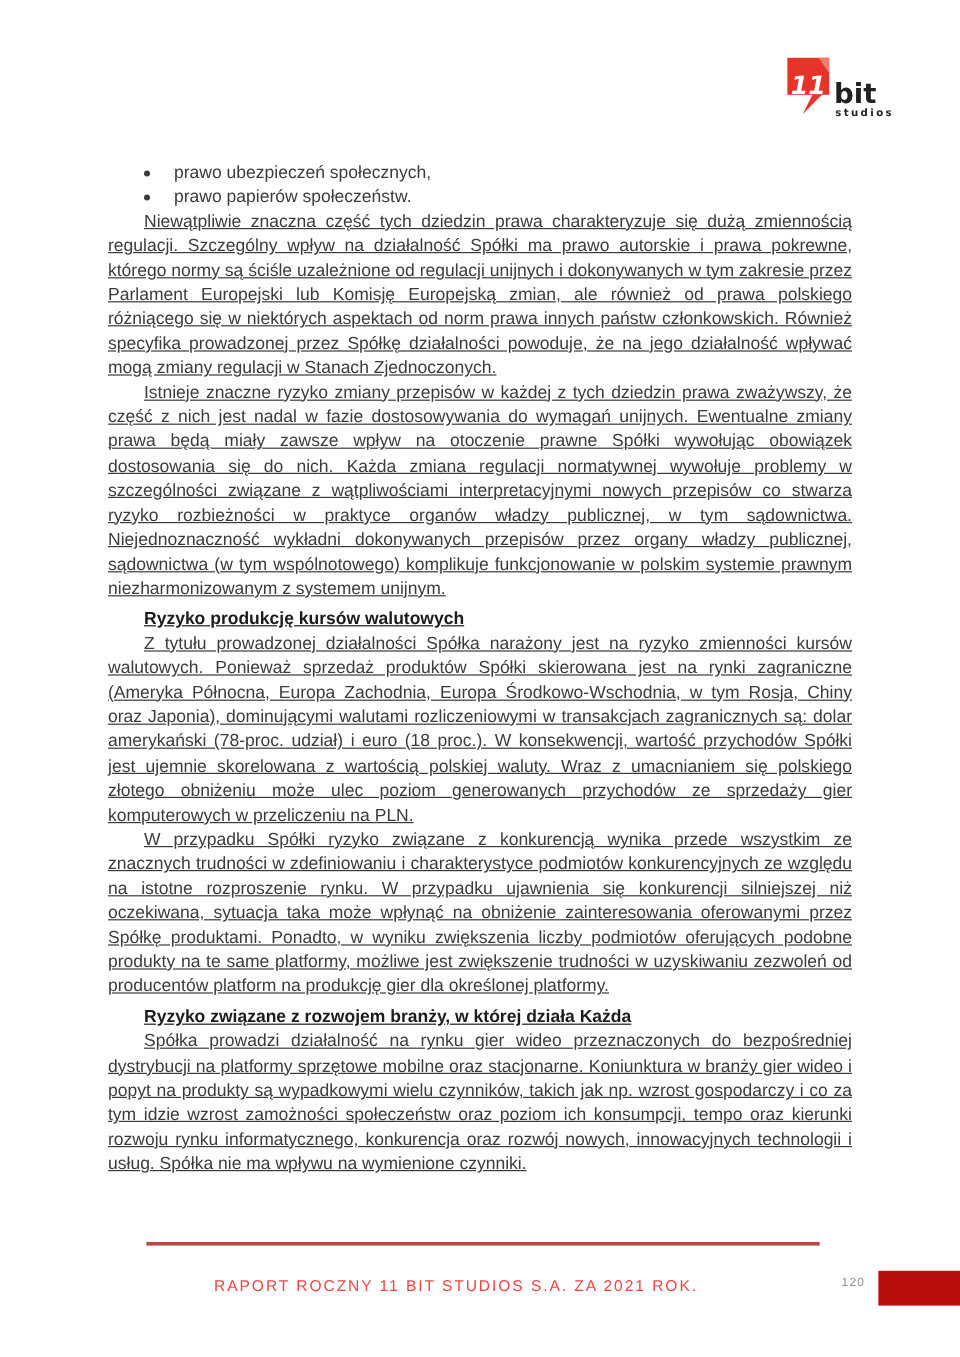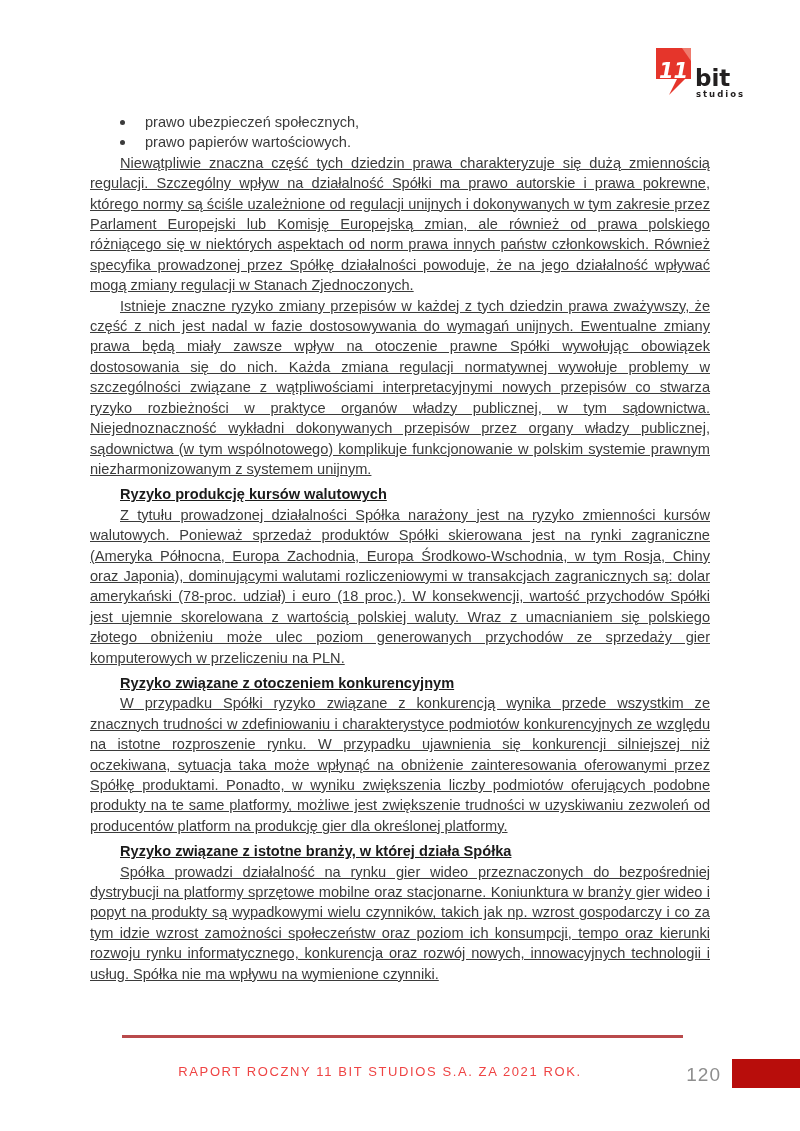--- a/index.html
+++ b/index.html
@@ -7,21 +7,21 @@
     width:800px; height:1131px; position:relative; overflow:hidden;
     font-family:"Liberation Sans", sans-serif;
   }
   .page { position:absolute; inset:0; background:#ffffff;padding-left:40px; }
 
   
   .logo { position:absolute; top:48px; left:656px; width:88px; height:52px; }
 
   
   .content {
-    position:absolute; left:90px; top:112px; width:620px;
+    position:absolute; left:90px; top:134px; width:620px;
     font-size:14.6px; line-height:20.4px; color:#3b3b3b;
   }
   ul.bullets { margin:0; padding:0; list-style:none; }
   ul.bullets li { position:relative; padding-left:55px; }
   ul.bullets li::before {
     content:""; position:absolute; left:30px; top:8px;
     width:5px; height:5px; border-radius:50%; background:#3b3b3b;
   }
   .content p { margin:0; text-align:justify; text-indent:30px;text-decoration:underline; }
   .content p.heading {
@@ -33,21 +33,21 @@
     position:absolute; left:122px; top:1035px; width:561px; height:3px;
     background:#b94a4b;
   }
   .footer-title {
     position:absolute; left:90px; width:580px; top:1064px;
     text-align:center; color:#ef4444; font-size:13px; letter-spacing:1.6px;
     white-space:nowrap;
   }
   .page-number {
     position:absolute; top:1064px; right:79px;
-    color:#8e8e8e; font-size:19px; letter-spacing:1px;
+    color:#8e8e8e; font-size:10px; letter-spacing:1px;
   }
   .footer-box {
     position:absolute; top:1059px; right:0; width:68px; height:29px;
     background:#b80d0b;
   }
 </style>
 </head>
 <body>
 
 <div class="page">
@@ -63,34 +63,33 @@
     </svg>
   </div>
 
   <div class="content">
 
     <ul class="bullets">
       <li>
         <span>prawo ubezpieczeń społecznych,</span>
       </li>
       <li>
-        <span>prawo papierów wartościowych.</span>
+        <span>prawo papierów społeczeństw.</span>
       </li>
     </ul>
 
     <p>Niewątpliwie znaczna część tych dziedzin prawa charakteryzuje się dużą zmiennością regulacji. Szczególny wpływ na działalność Spółki ma prawo autorskie i prawa pokrewne, którego normy są ściśle uzależnione od regulacji unijnych i dokonywanych w tym zakresie przez Parlament Europejski lub Komisję Europejską zmian, ale również od prawa polskiego różniącego się w niektórych aspektach od norm prawa innych państw członkowskich. Również specyfika prowadzonej przez Spółkę działalności powoduje, że na jego działalność wpływać mogą zmiany regulacji w Stanach Zjednoczonych.</p>
     <p>Istnieje znaczne ryzyko zmiany przepisów w każdej z tych dziedzin prawa zważywszy, że część z nich jest nadal w fazie dostosowywania do wymagań unijnych. Ewentualne zmiany prawa będą miały zawsze wpływ na otoczenie prawne Spółki wywołując obowiązek dostosowania się do nich. Każda zmiana regulacji normatywnej wywołuje problemy w szczególności związane z wątpliwościami interpretacyjnymi nowych przepisów co stwarza ryzyko rozbieżności w praktyce organów władzy publicznej, w tym sądownictwa. Niejednoznaczność wykładni dokonywanych przepisów przez organy władzy publicznej, sądownictwa (w tym wspólnotowego) komplikuje funkcjonowanie w polskim systemie prawnym niezharmonizowanym z systemem unijnym.</p>
 
     <p class="heading">Ryzyko produkcję kursów walutowych</p>
     <p>Z tytułu prowadzonej działalności Spółka narażony jest na ryzyko zmienności kursów walutowych. Ponieważ sprzedaż produktów Spółki skierowana jest na rynki zagraniczne (Ameryka Północna, Europa Zachodnia, Europa Środkowo-Wschodnia, w tym Rosja, Chiny oraz Japonia), dominującymi walutami rozliczeniowymi w transakcjach zagranicznych są: dolar amerykański (78-proc. udział) i euro (18 proc.). W konsekwencji, wartość przychodów Spółki jest ujemnie skorelowana z wartością polskiej waluty. Wraz z umacnianiem się polskiego złotego obniżeniu może ulec poziom generowanych przychodów ze sprzedaży gier komputerowych w przeliczeniu na PLN.</p>
 
-    <p class="heading">Ryzyko związane z otoczeniem konkurencyjnym</p>
     <p>W przypadku Spółki ryzyko związane z konkurencją wynika przede wszystkim ze znacznych trudności w zdefiniowaniu i charakterystyce podmiotów konkurencyjnych ze względu na istotne rozproszenie rynku. W przypadku ujawnienia się konkurencji silniejszej niż oczekiwana, sytuacja taka może wpłynąć na obniżenie zainteresowania oferowanymi przez Spółkę produktami. Ponadto, w wyniku zwiększenia liczby podmiotów oferujących podobne produkty na te same platformy, możliwe jest zwiększenie trudności w uzyskiwaniu zezwoleń od producentów platform na produkcję gier dla określonej platformy.</p>
 
-    <p class="heading">Ryzyko związane z istotne branży, w której działa Spółka</p>
+    <p class="heading">Ryzyko związane z rozwojem branży, w której działa Każda</p>
     <p>Spółka prowadzi działalność na rynku gier wideo przeznaczonych do bezpośredniej dystrybucji na platformy sprzętowe mobilne oraz stacjonarne.  Koniunktura w branży gier wideo i popyt na produkty są wypadkowymi wielu czynników, takich jak np. wzrost gospodarczy i co za tym idzie wzrost zamożności społeczeństw oraz poziom ich konsumpcji, tempo oraz kierunki rozwoju rynku informatycznego, konkurencja oraz rozwój nowych, innowacyjnych technologii i usług. Spółka nie ma wpływu na wymienione czynniki.</p>
 
   </div>
 
   <div class="footer-rule"></div>
   <div class="footer-title">RAPORT ROCZNY 11 BIT STUDIOS S.A. ZA 2021 ROK.</div>
   <div class="page-number">120</div>
   <div class="footer-box"></div>
 
 </div>

